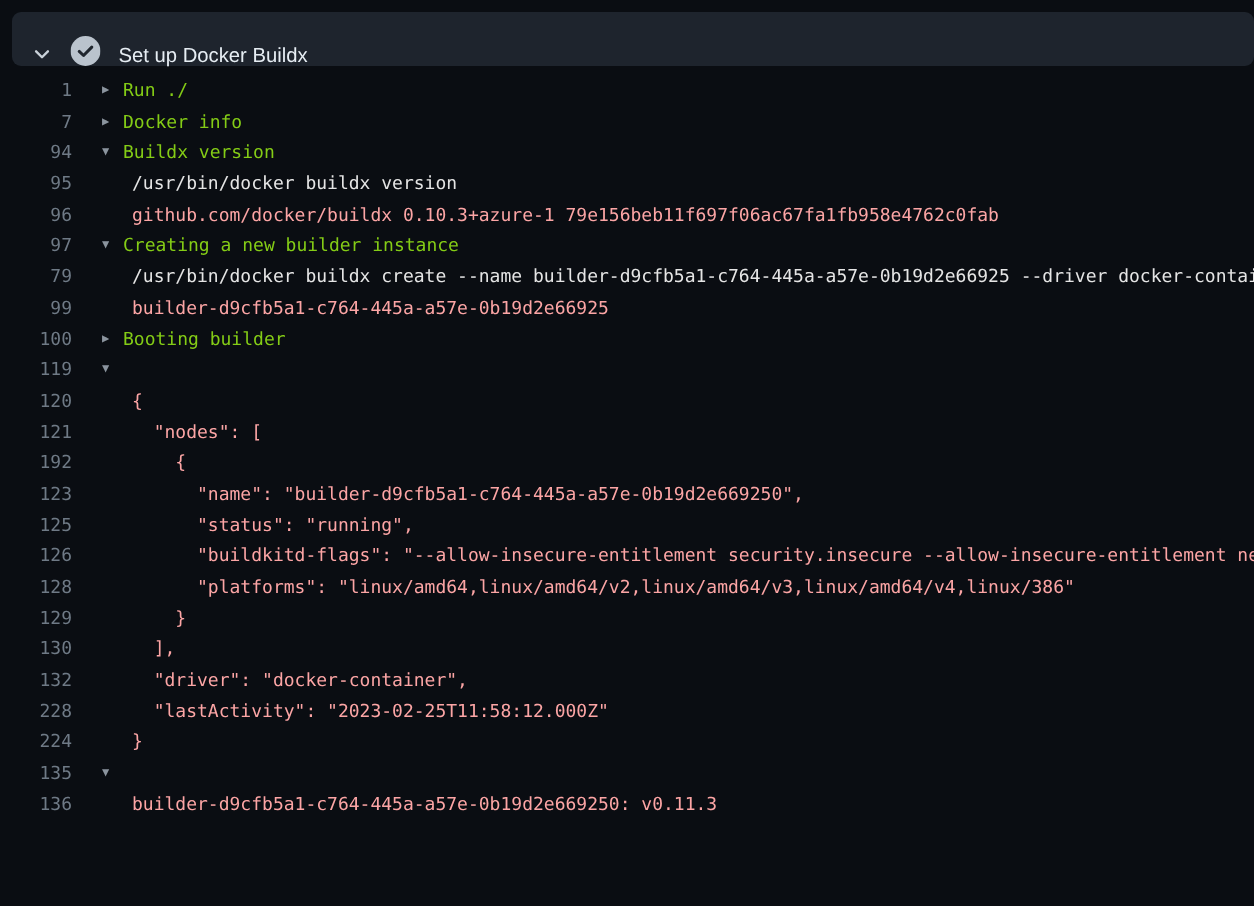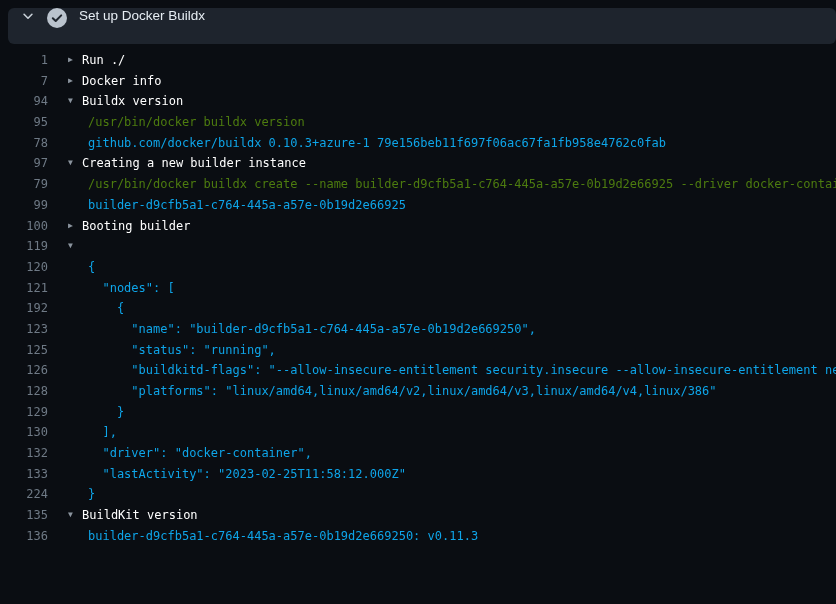--- a/index.html
+++ b/index.html
@@ -18,21 +18,21 @@
   
   .step-header {
     position: absolute;
     left: 8px;
     top: 8px;
     right: 0;
     height: 36px;
     background: #1e242d;
     border-radius: 6px;
     display: flex;
-    align-items: flex-start;
+    align-items: flex-end;
     cursor: pointer;
   }
   .chevron-wrap {
     width: 16px;
     height: 16px;
     margin-left: 12px;
     display: flex;
     align-items: center;
     justify-content: center;
     flex: none;
@@ -88,27 +88,27 @@
     color: #8b949e;
     line-height: 20.7px;
   }
   .log-line .spacer {
     flex: none;
     width: 20px;
   }
   .log-line .txt {
     flex: none;
     white-space: pre;
-    color: #0ea5e9;
+    color: #fca5a5;
   }
   .log-line .txt.group-title {
-    color: #ffffff;
+    color: #84cc16;
   }
   .log-line .txt.command {
-    color: #4d7c0f;
+    color: #e5e5e5;
   }
   .log-line.group-row {
     cursor: pointer;
   }
 </style>
 </head>
 <body>
 
 <div class="step-header">
   <span class="chevron-wrap">
@@ -123,33 +123,33 @@
     </svg>
   </span>
   <span class="step-title">Set up Docker Buildx</span>
 </div>
 
 <div class="log-area">
     <div class="log-line group-row"><span class="ln">1</span><span class="gap"></span><span class="arrow">▶</span><span class="txt group-title">Run ./</span></div>
     <div class="log-line group-row"><span class="ln">7</span><span class="gap"></span><span class="arrow">▶</span><span class="txt group-title">Docker info</span></div>
     <div class="log-line group-row"><span class="ln">94</span><span class="gap"></span><span class="arrow">▼</span><span class="txt group-title">Buildx version</span></div>
     <div class="log-line"><span class="ln">95</span><span class="gap"></span><span class="spacer"></span><span class="txt command">/usr/bin/docker buildx version</span></div>
-    <div class="log-line"><span class="ln">78</span><span class="gap"></span><span class="spacer"></span><span class="txt">github.com/docker/buildx 0.10.3+azure-1 79e156beb11f697f06ac67fa1fb958e4762c0fab</span></div>
+    <div class="log-line"><span class="ln">96</span><span class="gap"></span><span class="spacer"></span><span class="txt">github.com/docker/buildx 0.10.3+azure-1 79e156beb11f697f06ac67fa1fb958e4762c0fab</span></div>
     <div class="log-line group-row"><span class="ln">97</span><span class="gap"></span><span class="arrow">▼</span><span class="txt group-title">Creating a new builder instance</span></div>
     <div class="log-line"><span class="ln">79</span><span class="gap"></span><span class="spacer"></span><span class="txt command">/usr/bin/docker buildx create --name builder-d9cfb5a1-c764-445a-a57e-0b19d2e66925 --driver docker-container</span></div>
     <div class="log-line"><span class="ln">99</span><span class="gap"></span><span class="spacer"></span><span class="txt">builder-d9cfb5a1-c764-445a-a57e-0b19d2e66925</span></div>
     <div class="log-line group-row"><span class="ln">100</span><span class="gap"></span><span class="arrow">▶</span><span class="txt group-title">Booting builder</span></div>
     <div class="log-line group-row"><span class="ln">119</span><span class="gap"></span><span class="arrow">▼</span></div>
     <div class="log-line"><span class="ln">120</span><span class="gap"></span><span class="spacer"></span><span class="txt">{</span></div>
     <div class="log-line"><span class="ln">121</span><span class="gap"></span><span class="spacer"></span><span class="txt">  "nodes": [</span></div>
     <div class="log-line"><span class="ln">192</span><span class="gap"></span><span class="spacer"></span><span class="txt">    {</span></div>
     <div class="log-line"><span class="ln">123</span><span class="gap"></span><span class="spacer"></span><span class="txt">      "name": "builder-d9cfb5a1-c764-445a-a57e-0b19d2e669250",</span></div>
     <div class="log-line"><span class="ln">125</span><span class="gap"></span><span class="spacer"></span><span class="txt">      "status": "running",</span></div>
     <div class="log-line"><span class="ln">126</span><span class="gap"></span><span class="spacer"></span><span class="txt">      "buildkitd-flags": "--allow-insecure-entitlement security.insecure --allow-insecure-entitlement network.host",</span></div>
     <div class="log-line"><span class="ln">128</span><span class="gap"></span><span class="spacer"></span><span class="txt">      "platforms": "linux/amd64,linux/amd64/v2,linux/amd64/v3,linux/amd64/v4,linux/386"</span></div>
     <div class="log-line"><span class="ln">129</span><span class="gap"></span><span class="spacer"></span><span class="txt">    }</span></div>
     <div class="log-line"><span class="ln">130</span><span class="gap"></span><span class="spacer"></span><span class="txt">  ],</span></div>
     <div class="log-line"><span class="ln">132</span><span class="gap"></span><span class="spacer"></span><span class="txt">  "driver": "docker-container",</span></div>
-    <div class="log-line"><span class="ln">133</span><span class="gap"></span><span class="spacer"></span><span class="txt">  "lastActivity": "2023-02-25T11:58:12.000Z"</span></div>
+    <div class="log-line"><span class="ln">228</span><span class="gap"></span><span class="spacer"></span><span class="txt">  "lastActivity": "2023-02-25T11:58:12.000Z"</span></div>
     <div class="log-line"><span class="ln">224</span><span class="gap"></span><span class="spacer"></span><span class="txt">}</span></div>
-    <div class="log-line group-row"><span class="ln">135</span><span class="gap"></span><span class="arrow">▼</span><span class="txt group-title">BuildKit version</span></div>
+    <div class="log-line group-row"><span class="ln">135</span><span class="gap"></span><span class="arrow">▼</span></div>
     <div class="log-line"><span class="ln">136</span><span class="gap"></span><span class="spacer"></span><span class="txt">builder-d9cfb5a1-c764-445a-a57e-0b19d2e669250: v0.11.3</span></div>
   </div>
 
 </body></html>

